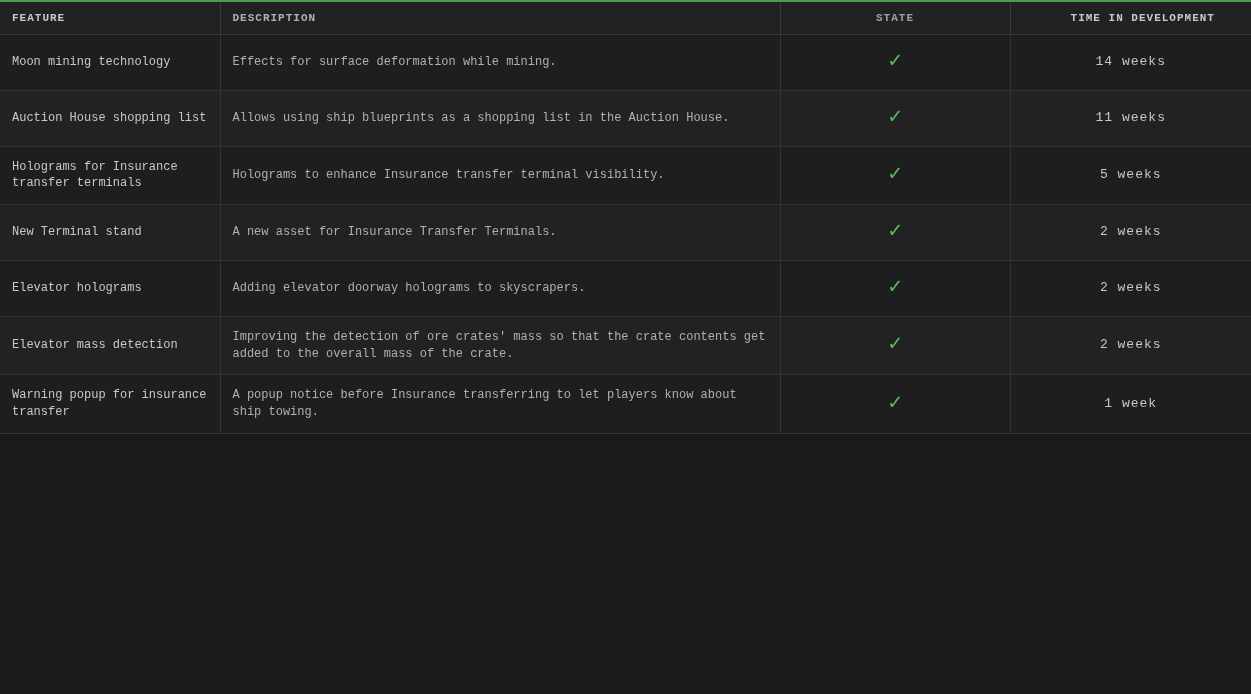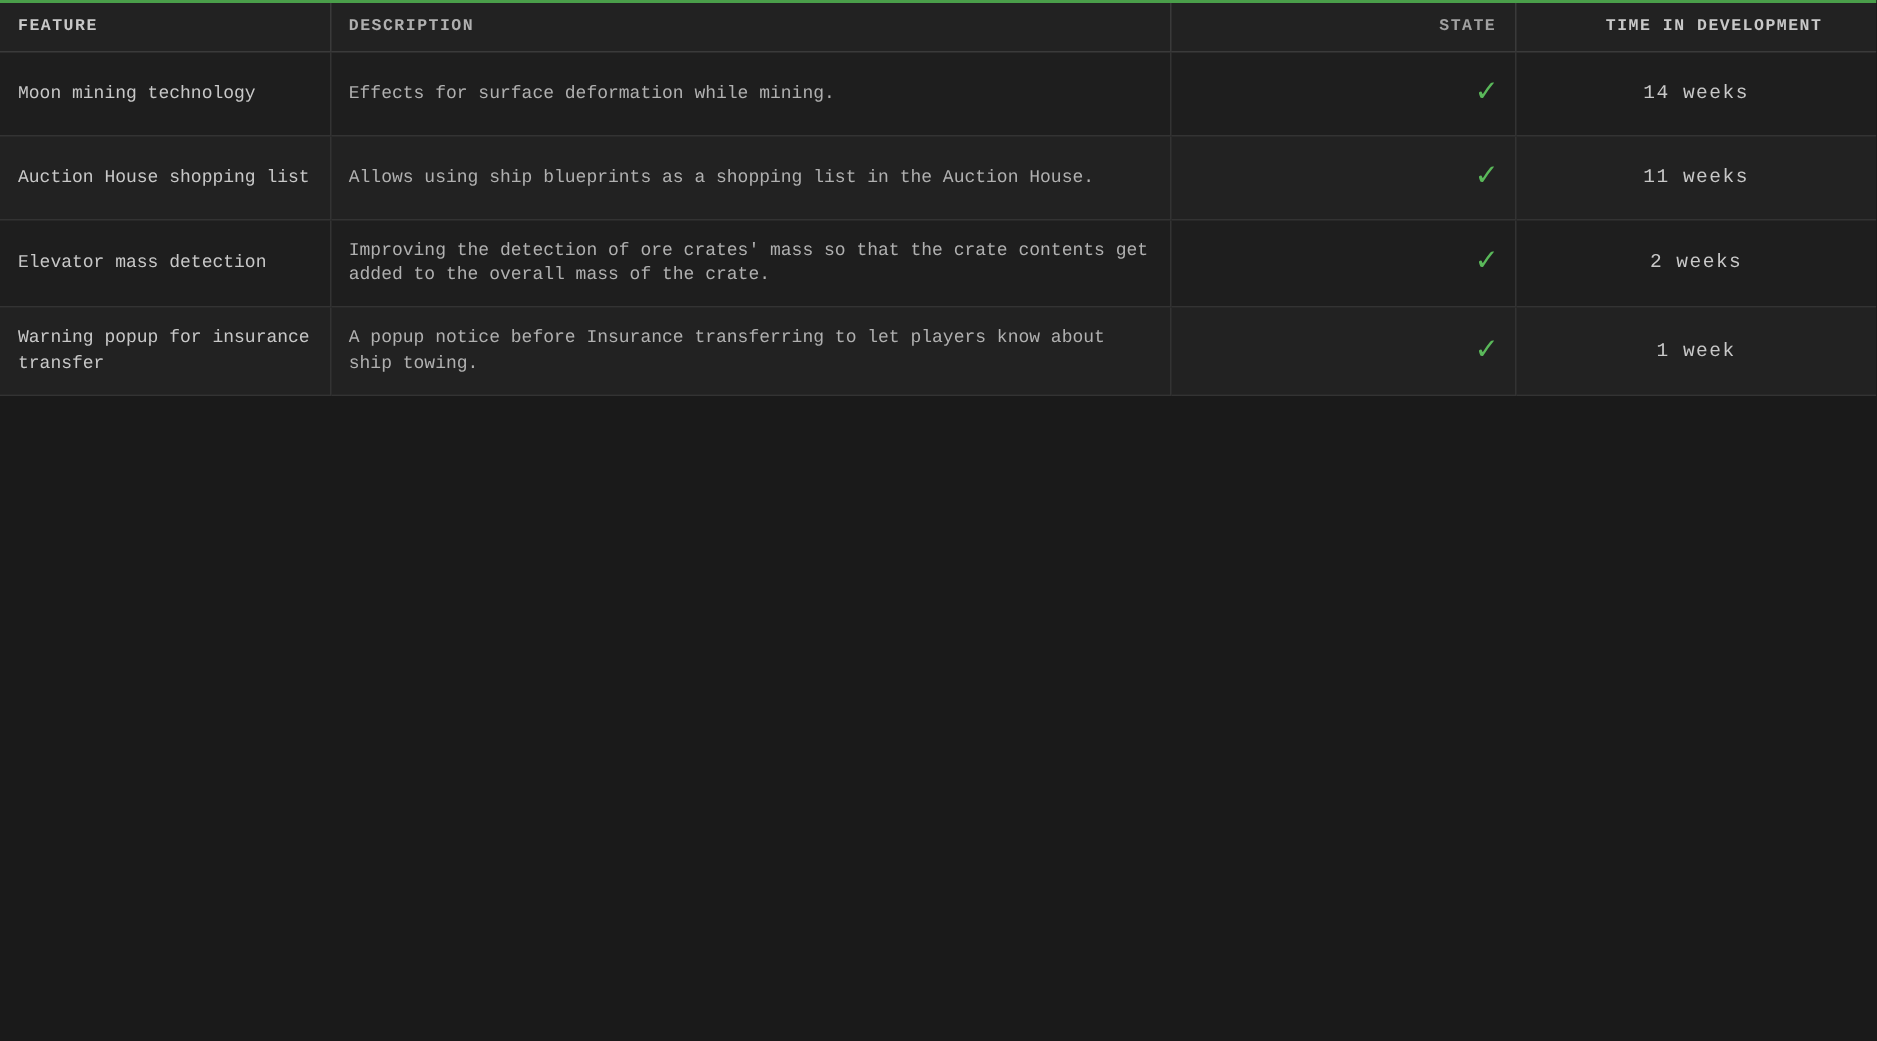--- a/index.html
+++ b/index.html
@@ -55,21 +55,21 @@
     .col-feature {
       width: 220px;
       color: #c8c8c8;
     }
     .col-description {
       width: 560px;
       color: #b0b0b0;
     }
     .col-state {
       width: 230px;
-      text-align: right;
+      text-align: center;
     }
     .col-time {
       width: 241px;
       text-align: center;
       color: #c8c8c8;
     }
     .check-icon {
       color: #5ab85a;
       font-size: 22px;
       font-weight: bold;
@@ -100,20 +100,38 @@
           <td class="col-state"><span class="check-icon">✓</span></td>
           <td class="col-time"><span class="time-value">14 weeks</span></td>
         </tr>
         <tr>
           <td class="col-feature">Auction House shopping list</td>
           <td class="col-description">Allows using ship blueprints as a shopping list in the Auction House.</td>
           <td class="col-state"><span class="check-icon">✓</span></td>
           <td class="col-time"><span class="time-value">11 weeks</span></td>
         </tr>
         <tr>
+          <td class="col-feature">Holograms for Insurance transfer terminals</td>
+          <td class="col-description">Holograms to enhance Insurance transfer terminal visibility.</td>
+          <td class="col-state"><span class="check-icon">✓</span></td>
+          <td class="col-time"><span class="time-value">5 weeks</span></td>
+        </tr>
+        <tr>
+          <td class="col-feature">New Terminal stand</td>
+          <td class="col-description">A new asset for Insurance Transfer Terminals.</td>
+          <td class="col-state"><span class="check-icon">✓</span></td>
+          <td class="col-time"><span class="time-value">2 weeks</span></td>
+        </tr>
+        <tr>
+          <td class="col-feature">Elevator holograms</td>
+          <td class="col-description">Adding elevator doorway holograms to skyscrapers.</td>
+          <td class="col-state"><span class="check-icon">✓</span></td>
+          <td class="col-time"><span class="time-value">2 weeks</span></td>
+        </tr>
+        <tr>
           <td class="col-feature">Elevator mass detection</td>
           <td class="col-description">Improving the detection of ore crates' mass so that the crate contents get added to the overall mass of the crate.</td>
           <td class="col-state"><span class="check-icon">✓</span></td>
           <td class="col-time"><span class="time-value">2 weeks</span></td>
         </tr>
         <tr>
           <td class="col-feature">Warning popup for insurance transfer</td>
           <td class="col-description">A popup notice before Insurance transferring to let players know about ship towing.</td>
           <td class="col-state"><span class="check-icon">✓</span></td>
           <td class="col-time"><span class="time-value">1 week</span></td>

